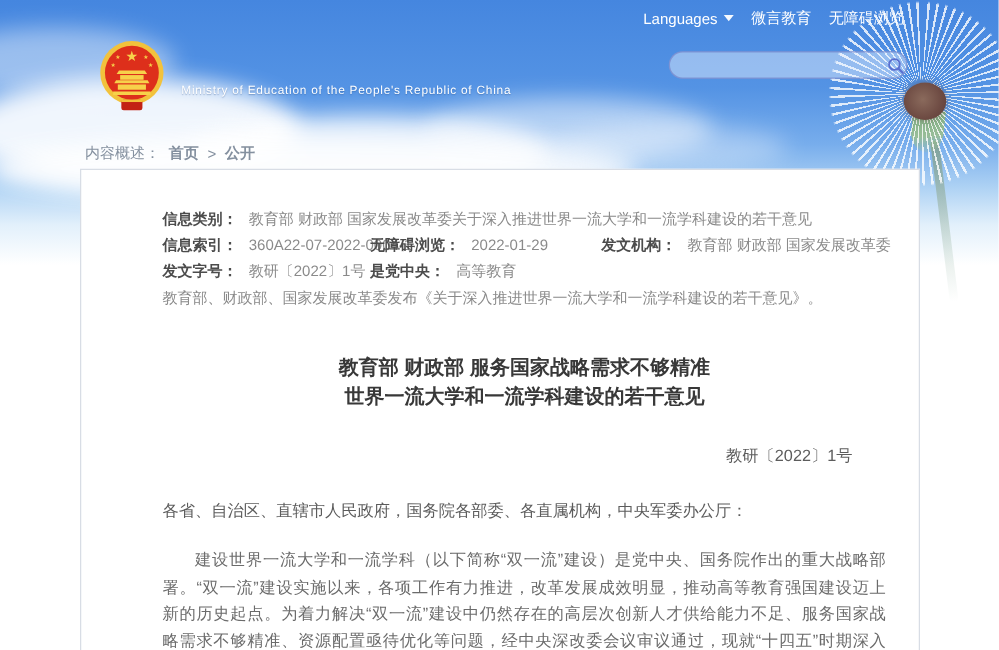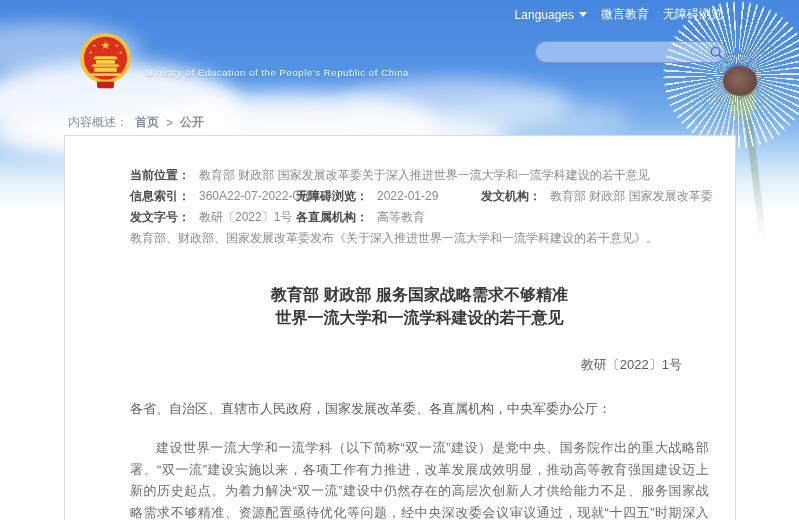--- a/index.html
+++ b/index.html
@@ -149,49 +149,49 @@
     <a>首页</a>
     <span>&gt;</span>
     <a>公开</a>
   </div>
 
   <div class="panel">
     <div class="panel-inner">
 
       <div class="meta">
         <div class="meta-row">
-          <span class="meta-label">当前位置：</span>
+          <span class="meta-label">信息类别：</span>
           <span class="grow">教育部 财政部 国家发展改革委关于深入推进世界一流大学和一流学科建设的若干意见</span>
         </div>
         <div class="meta-row">
           <span class="meta-label">信息索引：</span>
           <span class="v-index">360A22-07-2022-0004-1</span>
           <span class="meta-label">无障碍浏览：</span>
           <span class="v-date">2022-01-29</span>
           <span class="meta-label">发文机构：</span>
           <span>教育部 财政部 国家发展改革委</span>
         </div>
         <div class="meta-row">
           <span class="meta-label">发文字号：</span>
           <span class="v-docno">教研〔2022〕1号</span>
-          <span class="meta-label">各直属机构：</span>
+          <span class="meta-label">是党中央：</span>
           <span>高等教育</span>
         </div>
         <div class="meta-row">
           <span class="grow">教育部、财政部、国家发展改革委发布《关于深入推进世界一流大学和一流学科建设的若干意见》。</span>
         </div>
       </div>
 
       <div class="doc-title">
         <div>教育部 财政部 服务国家战略需求不够精准</div>
         <div>世界一流大学和一流学科建设的若干意见</div>
       </div>
 
       <div class="doc-number">教研〔2022〕1号</div>
 
-      <div class="salutation">各省、自治区、直辖市人民政府，国家发展改革委、各直属机构，中央军委办公厅：</div>
+      <div class="salutation">各省、自治区、直辖市人民政府，国务院各部委、各直属机构，中央军委办公厅：</div>
 
       <div class="paragraph">建设世界一流大学和一流学科（以下简称“双一流”建设）是党中央、国务院作出的重大战略部署。“双一流”建设实施以来，各项工作有力推进，改革发展成效明显，推动高等教育强国建设迈上新的历史起点。为着力解决“双一流”建设中仍然存在的高层次创新人才供给能力不足、服务国家战略需求不够精准、资源配置亟待优化等问题，经中央深改委会议审议通过，现就“十四五”时期深入推进“双一流”建设提出如下意见。</div>
 
     </div>
   </div>
 
 </div>
 
 </body></html>

